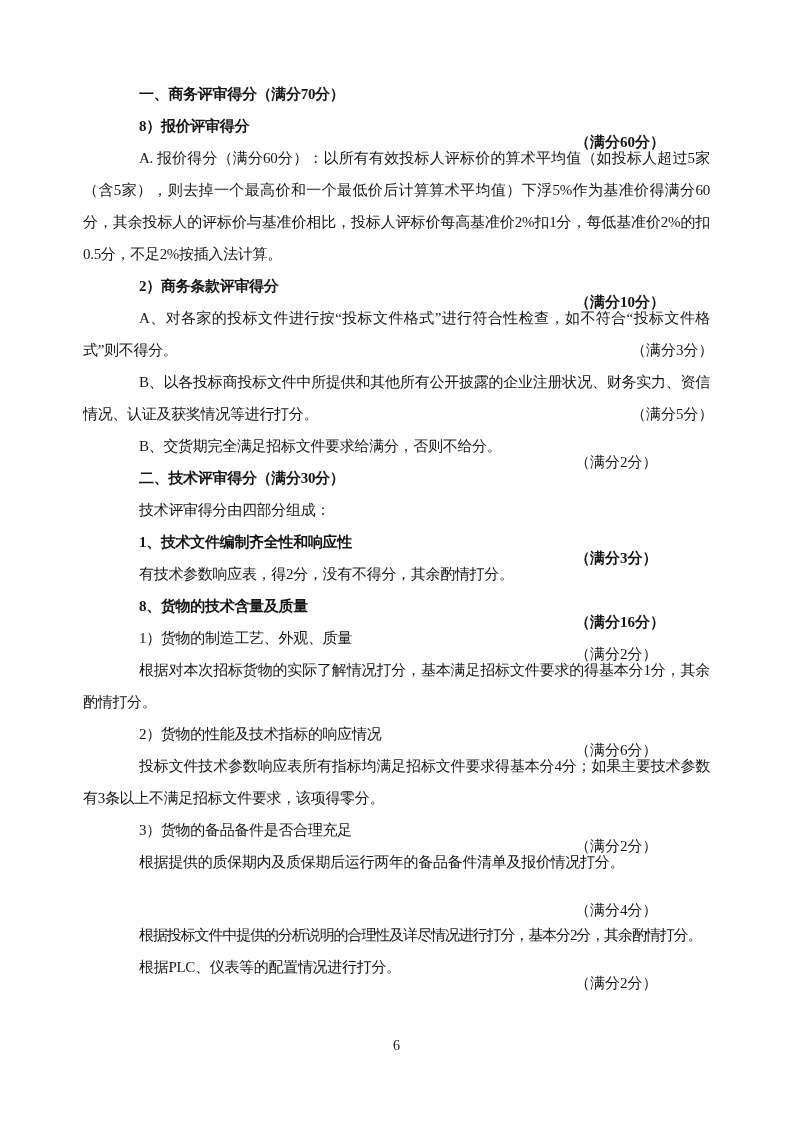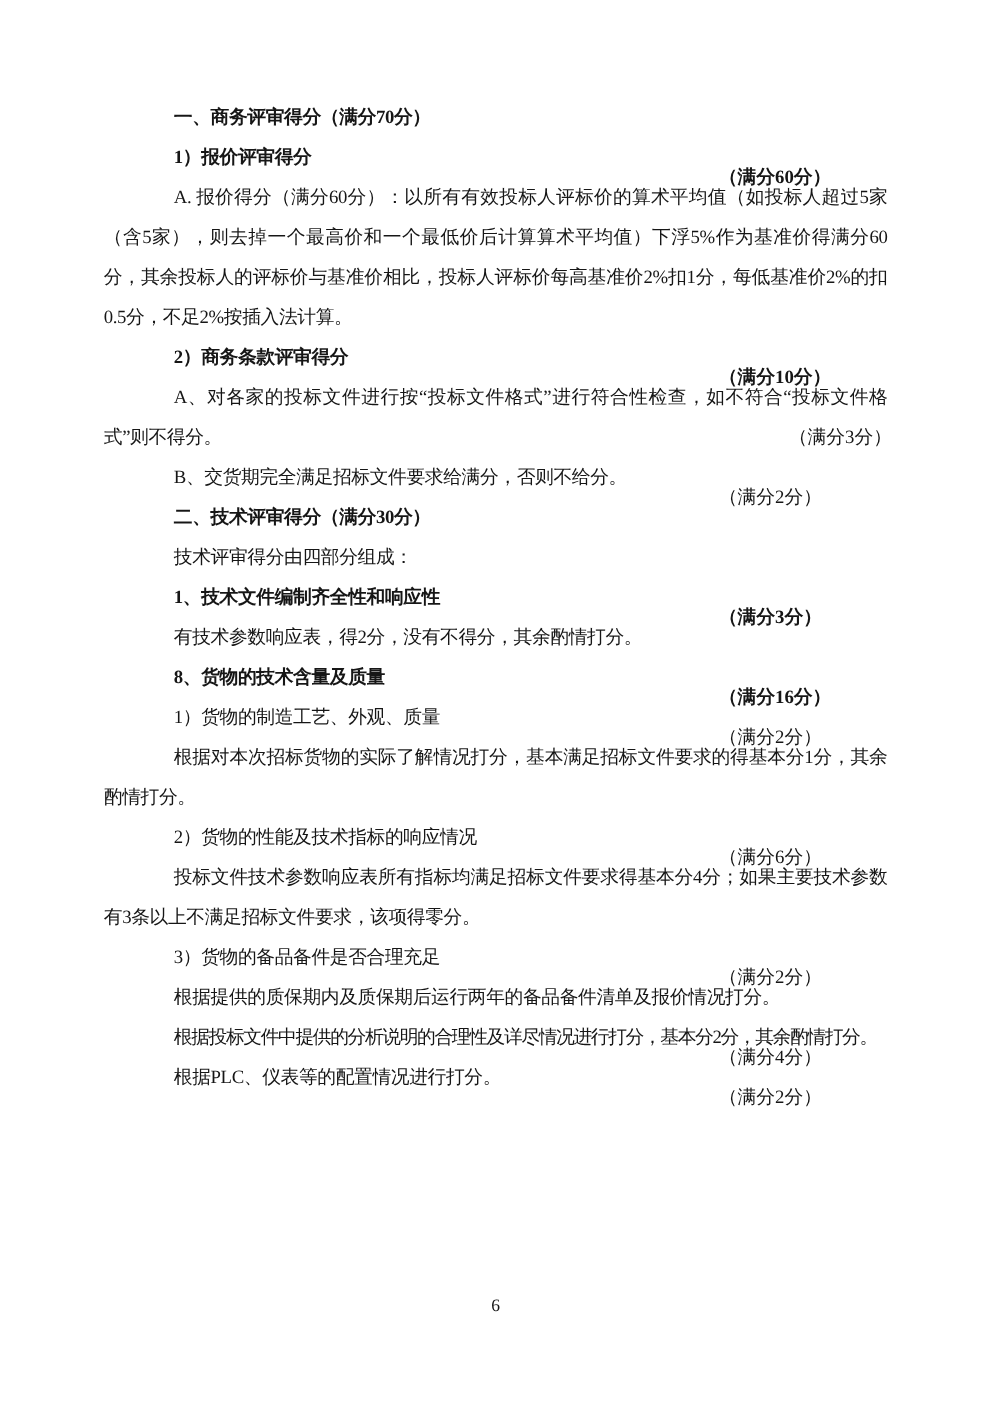--- a/index.html
+++ b/index.html
@@ -35,20 +35,21 @@
     font-weight: bold;
   }
   
   .para {
     position: relative;
     text-align: justify;
     text-indent: 56px;
   }
   .tight {
     letter-spacing: -1.1px;
+    margin-top: 41px;
   }
   
   .score {
     position: absolute;
     left: 492px;
     top: 16px;
     letter-spacing: 0;
     white-space: nowrap;
   }
   .score-bottom {
@@ -65,24 +66,25 @@
     line-height: 20px;
     letter-spacing: 0;
   }
 </style>
 </head>
 <body>
 
 <div class="page">
   <div class="doc-body">
       <div class="line heading"><span class="text">一、商务评审得分（满分70分）</span></div>
-      <div class="line heading"><span class="text">1）报价评审得分</span><span class="score">（满分60分）</span></div>
+      <div class="line heading"><span class="text">8）报价评审得分</span><span class="score">（满分60分）</span></div>
       <div class="para"><span class="text">A. 报价得分（满分60分）：以所有有效投标人评标价的算术平均值（如投标人超过5家（含5家），则去掉一个最高价和一个最低价后计算算术平均值）下浮5%作为基准价得满分60分，其余投标人的评标价与基准价相比，投标人评标价每高基准价2%扣1分，每低基准价2%的扣0.5分，不足2%按插入法计算。</span></div>
       <div class="line heading"><span class="text">2）商务条款评审得分</span><span class="score">（满分10分）</span></div>
       <div class="para with-score"><span class="text">A、对各家的投标文件进行按“投标文件格式”进行符合性检查，如不符合“投标文件格式”则不得分。</span><span class="score score-bottom">（满分3分）</span></div>
+      <div class="para with-score"><span class="text">B、以各投标商投标文件中所提供和其他所有公开披露的企业注册状况、财务实力、资信情况、认证及获奖情况等进行打分。</span><span class="score score-bottom">（满分5分）</span></div>
       <div class="line"><span class="text">B、交货期完全满足招标文件要求给满分，否则不给分。</span><span class="score">（满分2分）</span></div>
       <div class="line heading"><span class="text">二、技术评审得分（满分30分）</span></div>
       <div class="para"><span class="text">技术评审得分由四部分组成：</span></div>
       <div class="line heading"><span class="text">1、技术文件编制齐全性和响应性</span><span class="score">（满分3分）</span></div>
       <div class="para"><span class="text">有技术参数响应表，得2分，没有不得分，其余酌情打分。</span></div>
       <div class="line heading"><span class="text">8、货物的技术含量及质量</span><span class="score">（满分16分）</span></div>
       <div class="line"><span class="text">1）货物的制造工艺、外观、质量</span><span class="score">（满分2分）</span></div>
       <div class="para"><span class="text">根据对本次招标货物的实际了解情况打分，基本满足招标文件要求的得基本分1分，其余酌情打分。</span></div>
       <div class="line"><span class="text">2）货物的性能及技术指标的响应情况</span><span class="score">（满分6分）</span></div>
       <div class="para"><span class="text">投标文件技术参数响应表所有指标均满足招标文件要求得基本分4分；如果主要技术参数有3条以上不满足招标文件要求，该项得零分。</span></div>

